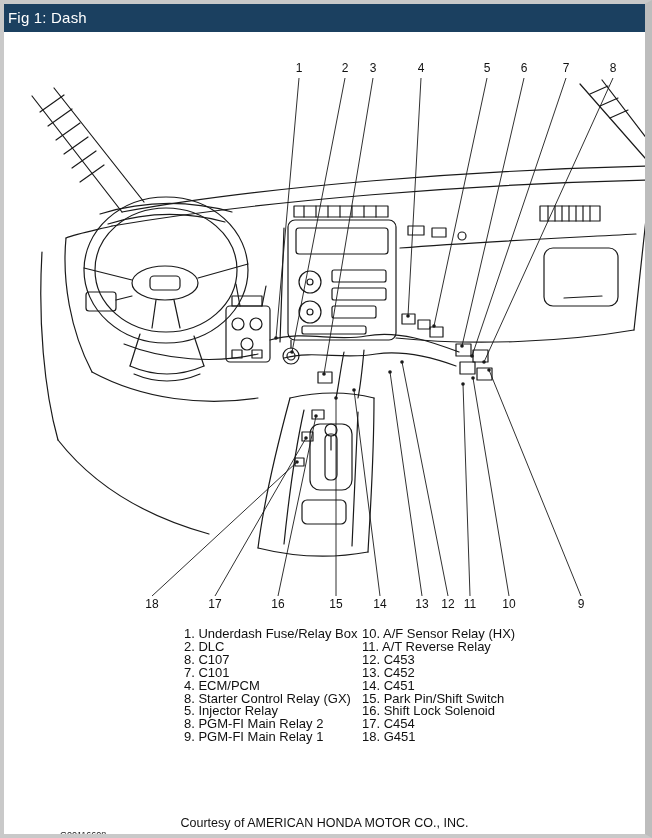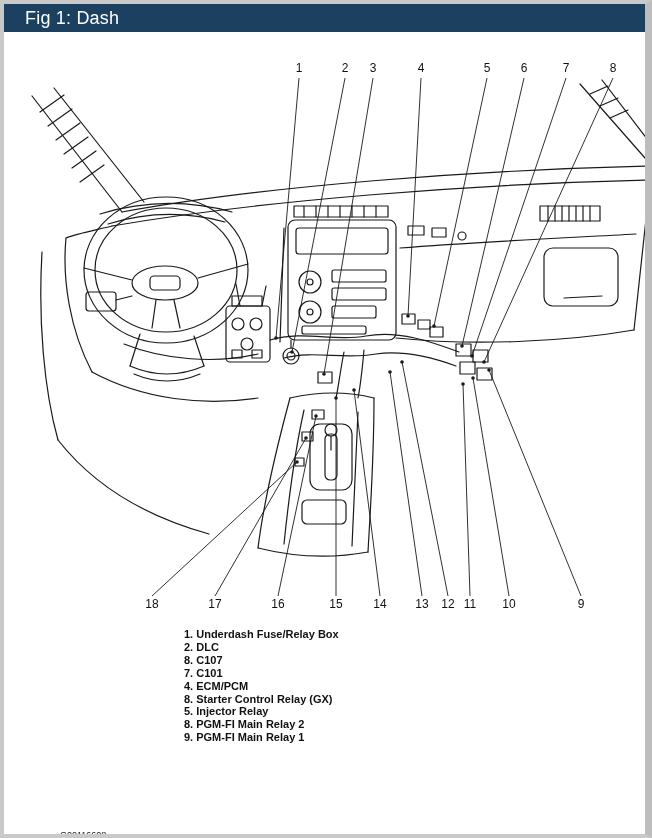--- a/index.html
+++ b/index.html
@@ -5,31 +5,31 @@
   * { margin:0; padding:0; box-sizing:border-box; }
   html,body { background:#e9e9e9; font-family:"Liberation Sans", sans-serif; }
   .page {
     position:relative; width:652px; height:838px; background:#ffffff;
     border:4px solid #c9c9c9; border-right-width:7px; border-right-color:#bdbdbd;
     overflow:hidden;
   }
   .header {
     position:absolute; top:0; left:0; right:0; height:28px;
     background:var(--header-bg,#1b4060); color:var(--header-text,#ffffff);
-    font-size:18px; line-height:28px; padding-left:21px; letter-spacing:.2px;
+    font-size:15px; line-height:28px; padding-left:4px; letter-spacing:.2px;
   }
   .art-svg { position:absolute; top:36px; left:0; }
   .art-svg .art { stroke:var(--line,#1a1a1a); fill:none; stroke-width:1.2;
     stroke-linecap:round; stroke-linejoin:round; }
   .art-svg .leads { stroke:var(--line,#1a1a1a); stroke-width:0.9; }
   .art-svg .dots { fill:var(--line,#1a1a1a); }
   .art-svg text.num { font-size:12px; fill:#111; text-anchor:middle;
     font-family:"Liberation Sans", sans-serif; }
-  .legend-col { position:absolute; font-size:11px; line-height:12.9px;
-    color:#111; white-space:nowrap;font-weight:bold; }
+  .legend-col { position:absolute; font-size:13px; line-height:12.9px;
+    color:#111; white-space:nowrap; }
   .legend-left  { left:180px; top:624px; }
   .legend-right { left:358px; top:624px; }
   .figure-id { position:absolute; left:56px; top:782px; font-size:9px; color:#222;margin-top:44px; }
   .caption { position:absolute; left:0; right:0; top:812px; text-align:center;
     font-size:12.5px; color:#111; }
 </style>
 </head>
 <body>
 
 <div class="page">
@@ -267,16 +267,28 @@
     <div>1. Underdash Fuse/Relay Box</div>
     <div>2. DLC</div>
     <div>8. C107</div>
     <div>7. C101</div>
     <div>4. ECM/PCM</div>
     <div>8. Starter Control Relay (GX)</div>
     <div>5. Injector Relay</div>
     <div>8. PGM-FI Main Relay 2</div>
     <div>9. PGM-FI Main Relay 1</div>
   </div>
+  <div class="legend-col legend-right">
+    <div>10. A/F Sensor Relay (HX)</div>
+    <div>11. A/T Reverse Relay</div>
+    <div>12. C453</div>
+    <div>13. C452</div>
+    <div>14. C451</div>
+    <div>15. Park Pin/Shift Switch</div>
+    <div>16. Shift Lock Solenoid</div>
+    <div>17. C454</div>
+    <div>18. G451</div>
+  </div>
 
   <div class="figure-id">G00116608</div>
+  <div class="caption">Courtesy of AMERICAN HONDA MOTOR CO., INC.</div>
 
 </div>
 
 </body></html>

